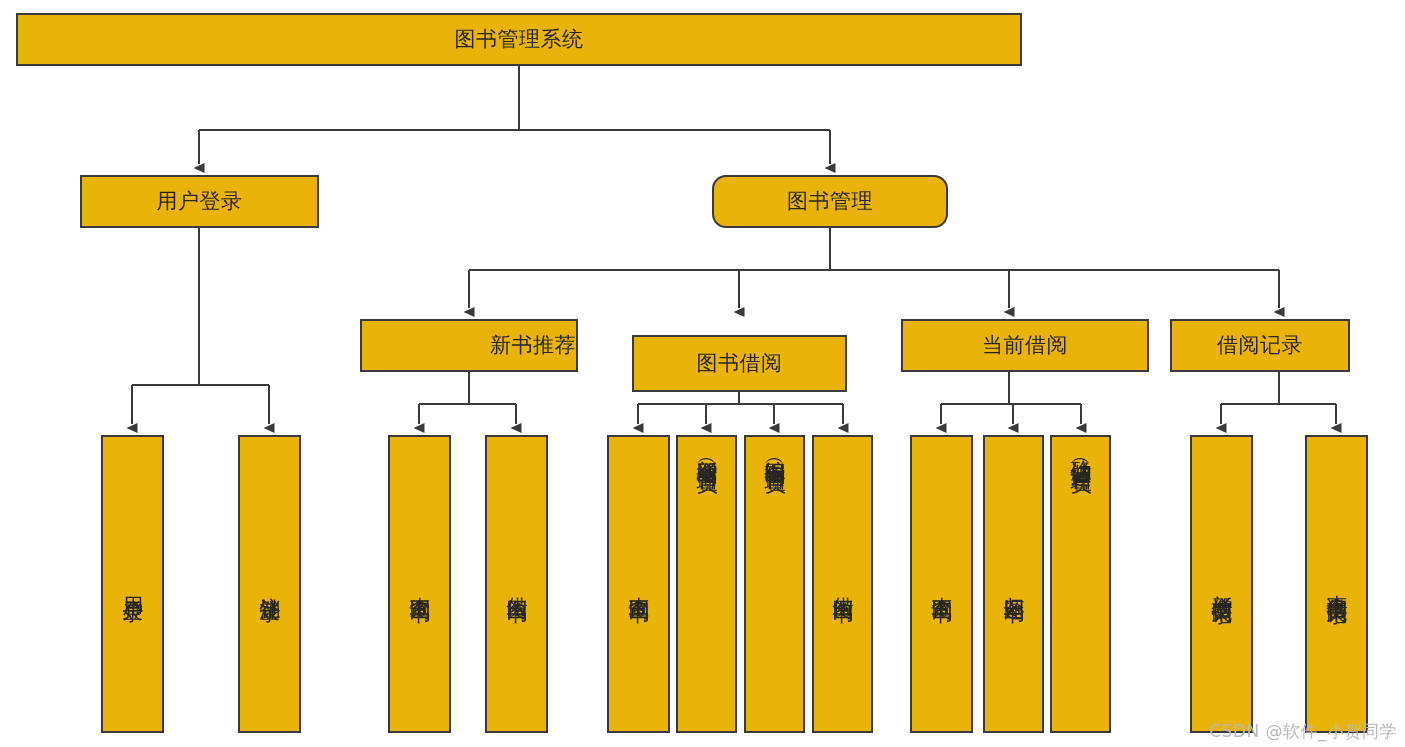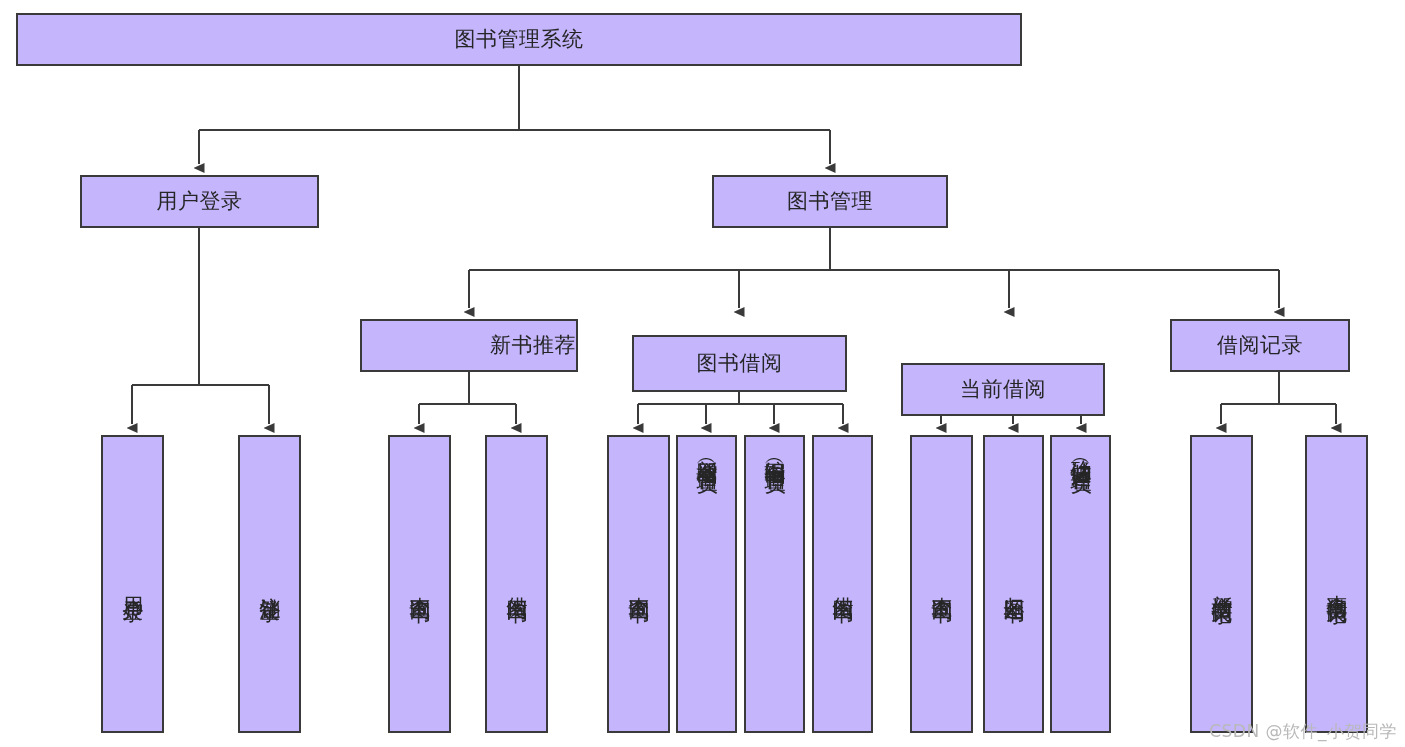--- a/index.html
+++ b/index.html
@@ -20,21 +20,21 @@
   #diagram-svg {
     position: absolute;
     left: 0;
     top: 0;
     width: 1405px;
     height: 747px;
   }
   .node-box {
     position: absolute;
     box-sizing: border-box;
-    background: #c4b5fd;
+    background: #eab308;
     border: 2px solid #3a3a3a;
     display: flex;
     align-items: center;
     justify-content: center;
   }
   .node-box.horizontal {
     border-width: 2px;
   }
   .node-label {
     color: #262626;
@@ -128,31 +128,31 @@
     </g>
   </svg>
 
   <div class="node-box horizontal" style="left:16px; top:13px; width:1006px; height:53px;">
     <span class="node-label">图书管理系统</span>
   </div>
 
   <div class="node-box horizontal" style="left:80px; top:175px; width:239px; height:53px;">
     <span class="node-label">用户登录</span>
   </div>
-  <div class="node-box horizontal" style="left:712px; top:175px; width:236px; height:53px;">
+  <div class="node-box horizontal" style="left:712px; top:175px; width:236px; height:53px;border-radius:14px;">
     <span class="node-label">图书管理</span>
   </div>
 
   <div class="node-box horizontal" style="left:360px; top:319px; width:218px; height:53px;justify-content:flex-end;">
     <span class="node-label">新书推荐</span>
   </div>
   <div class="node-box horizontal" style="left:632px; top:335px; width:215px; height:57px;">
     <span class="node-label">图书借阅</span>
   </div>
-  <div class="node-box horizontal" style="left:901px; top:319px; width:204px; height:53px;margin-top:44px;">
+  <div class="node-box horizontal" style="left:901px; top:319px; width:248px; height:53px;">
     <span class="node-label">当前借阅</span>
   </div>
   <div class="node-box horizontal" style="left:1170px; top:319px; width:180px; height:53px;">
     <span class="node-label">借阅记录</span>
   </div>
 
   <div class="node-box vertical mid" style="left:101px; top:435px; width:63px; height:298px;">
     <span class="node-label">用户登录</span>
   </div>
   <div class="node-box vertical mid" style="left:238px; top:435px; width:63px; height:298px;">

